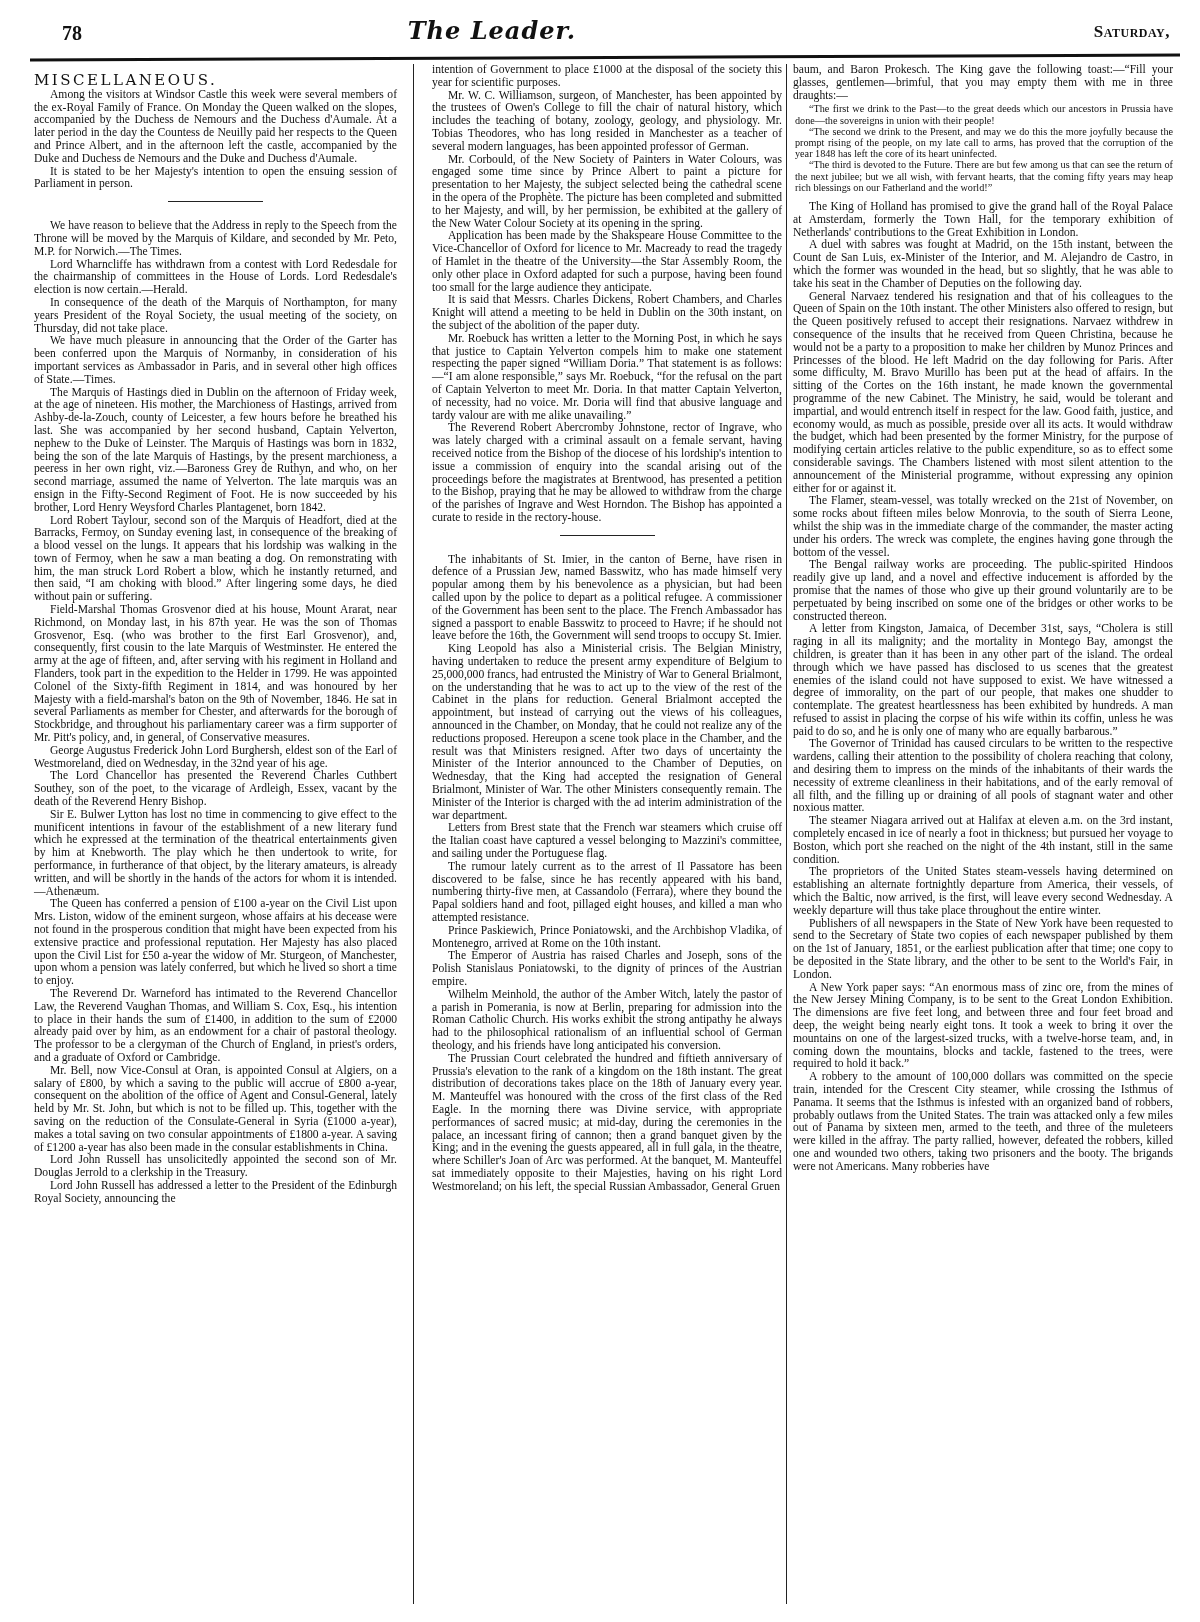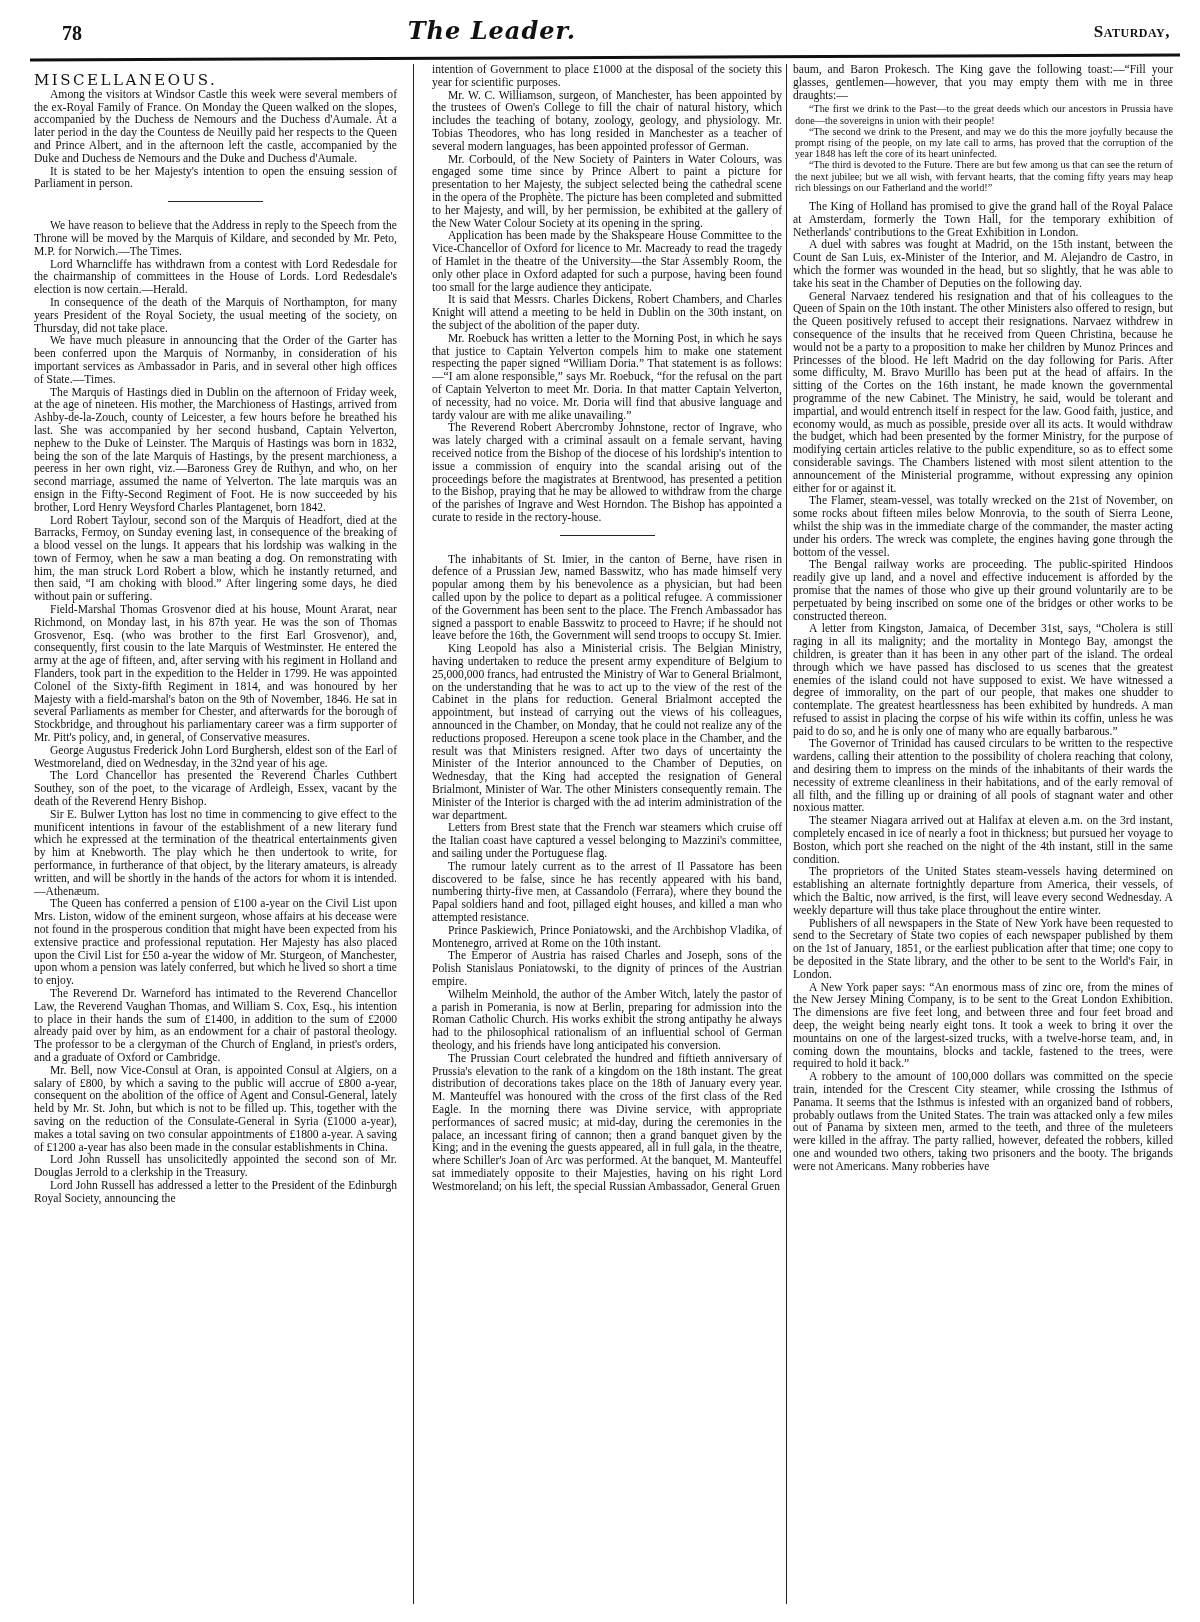--- a/index.html
+++ b/index.html
@@ -75,21 +75,21 @@
   <p class="para">King Leopold has also a Ministerial crisis. The Belgian Ministry, having undertaken to reduce the present army expenditure of Belgium to 25,000,000 francs, had entrusted the Ministry of War to General Brialmont, on the understanding that he was to act up to the view of the rest of the Cabinet in the plans for reduction. General Brialmont accepted the appointment, but instead of carrying out the views of his colleagues, announced in the Chamber, on Monday, that he could not realize any of the reductions proposed. Hereupon a scene took place in the Chamber, and the result was that Ministers resigned. After two days of uncertainty the Minister of the Interior announced to the Chamber of Deputies, on Wednesday, that the King had accepted the resignation of General Brialmont, Minister of War. The other Ministers consequently remain. The Minister of the Interior is charged with the ad interim administration of the war department.</p>
   <p class="para">Letters from Brest state that the French war steamers which cruise off the Italian coast have captured a vessel belonging to Mazzini's committee, and sailing under the Portuguese flag.</p>
   <p class="para">The rumour lately current as to the arrest of Il Passatore has been discovered to be false, since he has recently appeared with his band, numbering thirty-five men, at Cassandolo (Ferrara), where they bound the Papal soldiers hand and foot, pillaged eight houses, and killed a man who attempted resistance.</p>
   <p class="para">Prince Paskiewich, Prince Poniatowski, and the Archbishop Vladika, of Montenegro, arrived at Rome on the 10th instant.</p>
   <p class="para">The Emperor of Austria has raised Charles and Joseph, sons of the Polish Stanislaus Poniatowski, to the dignity of princes of the Austrian empire.</p>
   <p class="para">Wilhelm Meinhold, the author of the Amber Witch, lately the pastor of a parish in Pomerania, is now at Berlin, preparing for admission into the Roman Catholic Church. His works exhibit the strong antipathy he always had to the philosophical rationalism of an influential school of German theology, and his friends have long anticipated his conversion.</p>
   <p class="para">The Prussian Court celebrated the hundred and fiftieth anniversary of Prussia's elevation to the rank of a kingdom on the 18th instant. The great distribution of decorations takes place on the 18th of January every year. M. Manteuffel was honoured with the cross of the first class of the Red Eagle. In the morning there was Divine service, with appropriate performances of sacred music; at mid-day, during the ceremonies in the palace, an incessant firing of cannon; then a grand banquet given by the King; and in the evening the guests appeared, all in full gala, in the theatre, where Schiller's Joan of Arc was performed. At the banquet, M. Manteuffel sat immediately opposite to their Majesties, having on his right Lord Westmoreland; on his left, the special Russian Ambassador, General Gruen</p>
 </div>
 
 <div class="col col-3">
-  <p class="para noindent">baum, and Baron Prokesch. The King gave the following toast:—“Fill your glasses, gentlemen—however, that you may empty them with me in three draughts:—</p>
+  <p class="para noindent">baum, and Baron Prokesch. The King gave the following toast:—“Fill your glasses, gentlemen—brimful, that you may empty them with me in three draughts:—</p>
   <div class="quote-block">
     <p class="quote">“The first we drink to the Past—to the great deeds which our ancestors in Prussia have done—the sovereigns in union with their people!</p>
     <p class="quote">“The second we drink to the Present, and may we do this the more joyfully because the prompt rising of the people, on my late call to arms, has proved that the corruption of the year 1848 has left the core of its heart uninfected.</p>
     <p class="quote">“The third is devoted to the Future. There are but few among us that can see the return of the next jubilee; but we all wish, with fervant hearts, that the coming fifty years may heap rich blessings on our Fatherland and the world!”</p>
   </div>
   <p class="para">The King of Holland has promised to give the grand hall of the Royal Palace at Amsterdam, formerly the Town Hall, for the temporary exhibition of Netherlands' contributions to the Great Exhibition in London.</p>
   <p class="para">A duel with sabres was fought at Madrid, on the 15th instant, between the Count de San Luis, ex-Minister of the Interior, and M. Alejandro de Castro, in which the former was wounded in the head, but so slightly, that he was able to take his seat in the Chamber of Deputies on the following day.</p>
   <p class="para">General Narvaez tendered his resignation and that of his colleagues to the Queen of Spain on the 10th instant. The other Ministers also offered to resign, but the Queen positively refused to accept their resignations. Narvaez withdrew in consequence of the insults that he received from Queen Christina, because he would not be a party to a proposition to make her children by Munoz Princes and Princesses of the blood. He left Madrid on the day following for Paris. After some difficulty, M. Bravo Murillo has been put at the head of affairs. In the sitting of the Cortes on the 16th instant, he made known the governmental programme of the new Cabinet. The Ministry, he said, would be tolerant and impartial, and would entrench itself in respect for the law. Good faith, justice, and economy would, as much as possible, preside over all its acts. It would withdraw the budget, which had been presented by the former Ministry, for the purpose of modifying certain articles relative to the public expenditure, so as to effect some considerable savings. The Chambers listened with most silent attention to the announcement of the Ministerial programme, without expressing any opinion either for or against it.</p>
   <p class="para">The Flamer, steam-vessel, was totally wrecked on the 21st of November, on some rocks about fifteen miles below Monrovia, to the south of Sierra Leone, whilst the ship was in the immediate charge of the commander, the master acting under his orders. The wreck was complete, the engines having gone through the bottom of the vessel.</p>
   <p class="para">The Bengal railway works are proceeding. The public-spirited Hindoos readily give up land, and a novel and effective inducement is afforded by the promise that the names of those who give up their ground voluntarily are to be perpetuated by being inscribed on some one of the bridges or other works to be constructed thereon.</p>

